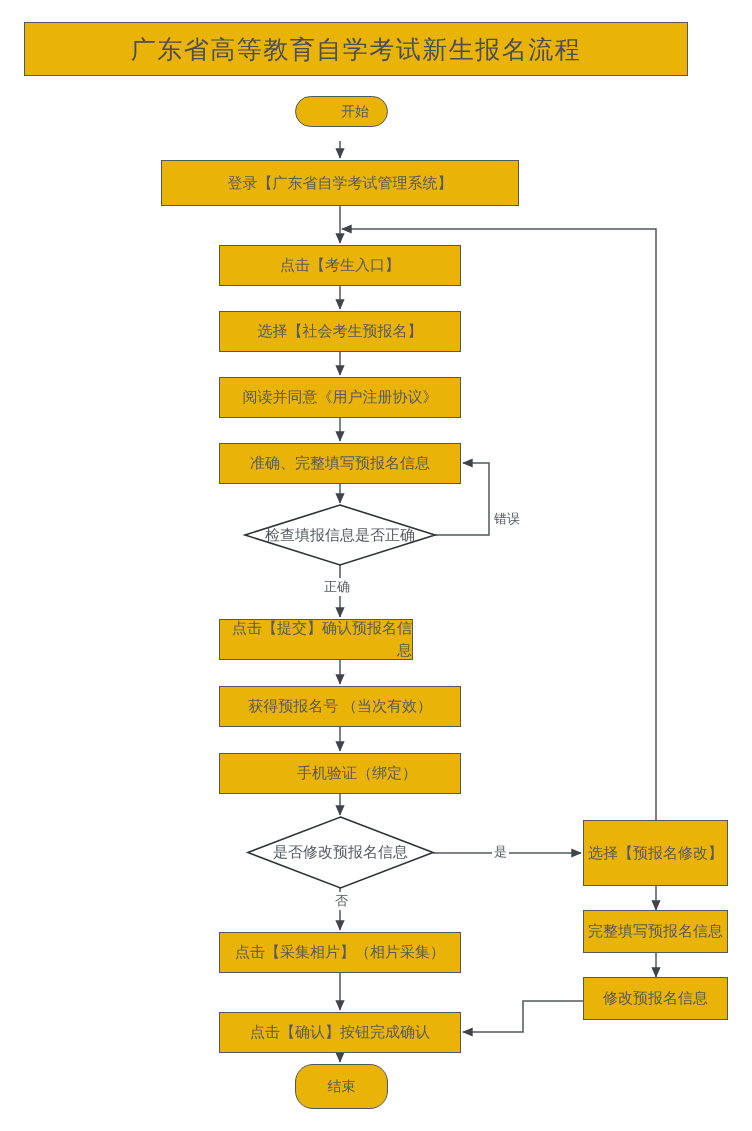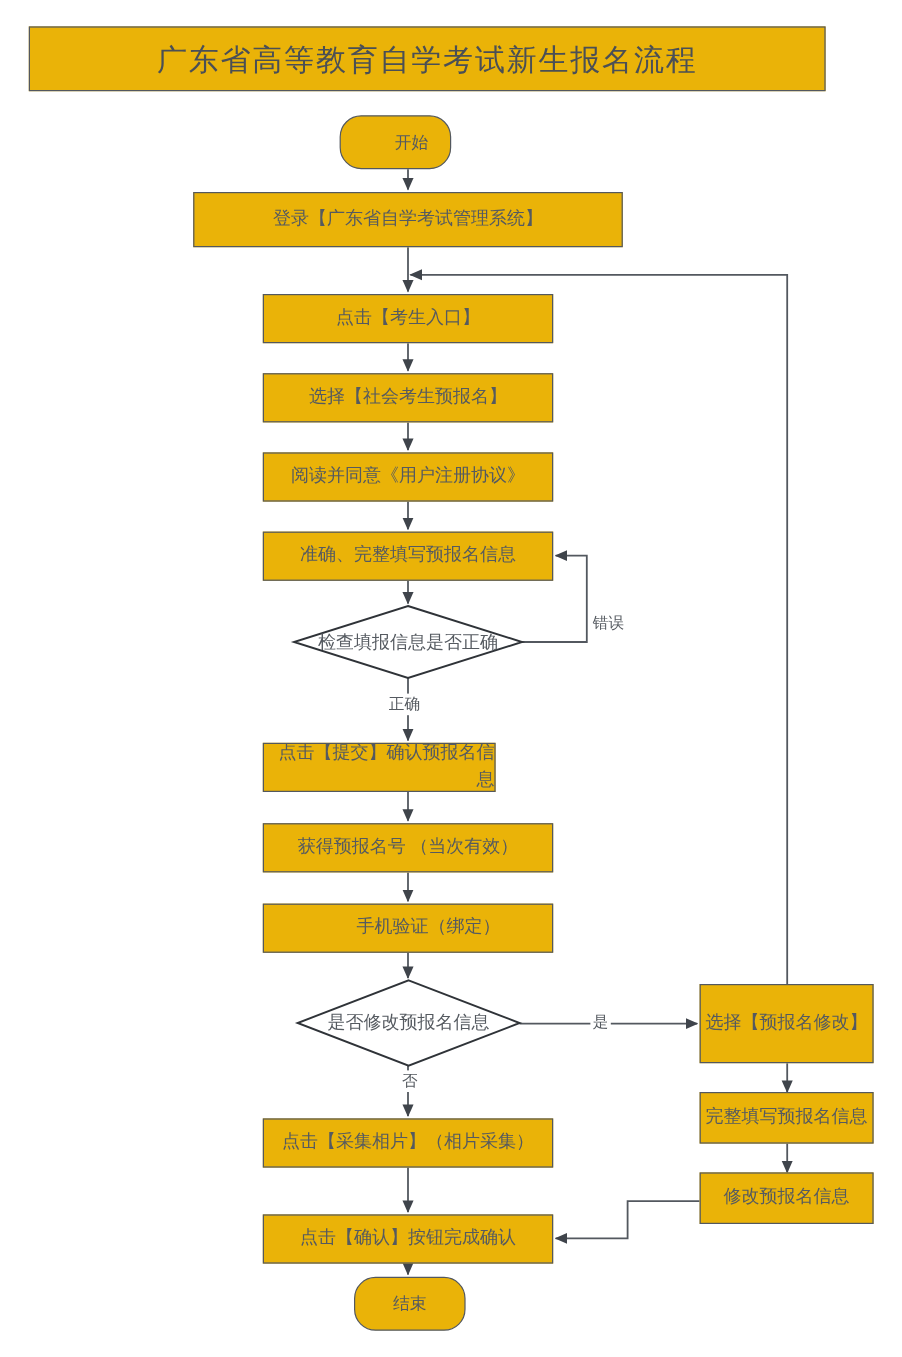--- a/index.html
+++ b/index.html
@@ -142,21 +142,21 @@
       <path d="M 656 953 L 656 977" marker-end="url(#arrow)"></path>
 
       <path d="M 583 1001 L 523 1001 L 523 1032 L 463 1032" marker-end="url(#arrow)"></path>
 
       <path d="M 656 820 L 656 229 L 342 229" marker-end="url(#arrow)"></path>
     </g>
   </svg>
 
   <div class="node title-box" style="left:24px; top:22px; width:664px; height:54px;">广东省高等教育自学考试新生报名流程</div>
 
-  <div class="node terminator" style="left:283px; top:96px; width:93px; height:45px;padding-left:27px;">开始</div>
+  <div class="node terminator" style="left:295px; top:96px; width:93px; height:31px;padding-left:27px;">开始</div>
 
   <div class="node proc-box two-line" style="left:161px; top:160px; width:358px; height:46px;">
     <span>登录【广东省自学考试管理系统】</span>
   </div>
 
   <div class="node proc-box" style="left:219px; top:245px; width:242px; height:41px;">点击【考生入口】</div>
 
   <div class="node proc-box" style="left:219px; top:311px; width:242px; height:41px;">选择【社会考生预报名】</div>
 
   <div class="node proc-box" style="left:219px; top:377px; width:242px; height:41px;">阅读并同意《用户注册协议》</div>

